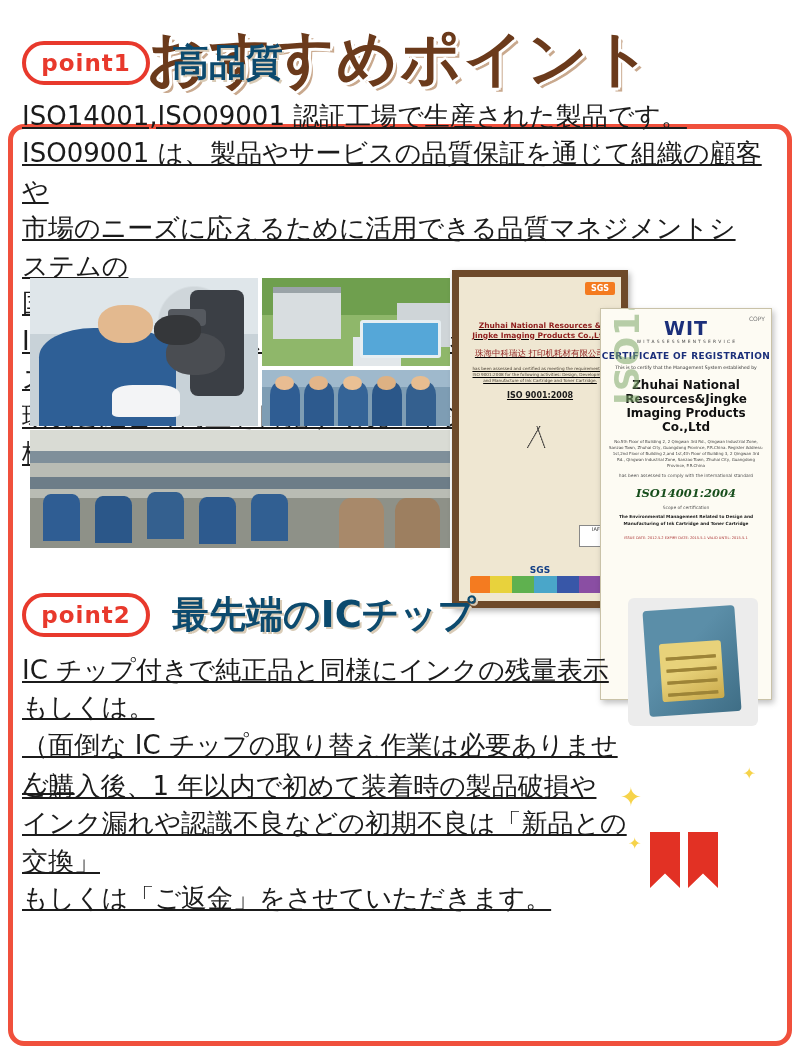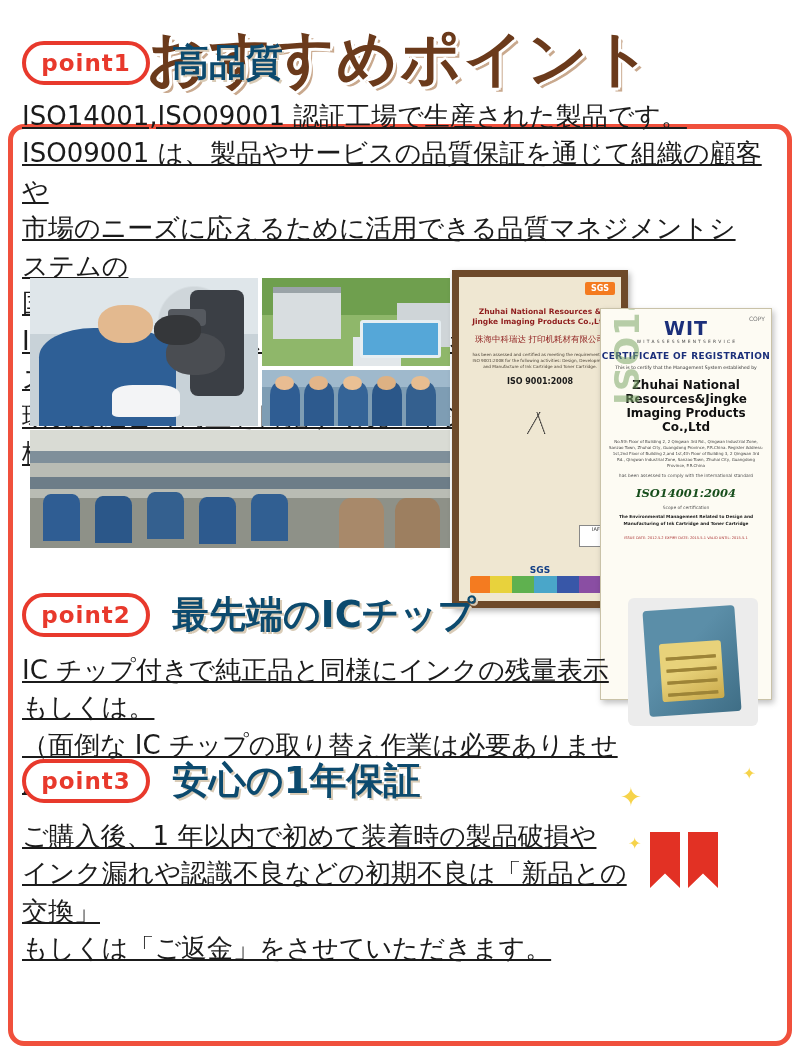--- a/index.html
+++ b/index.html
@@ -221,23 +221,23 @@
     position: absolute;
     left: 452px; top: 270px;
     width: 176px; height: 338px;
     background: #6e4a2a;
     padding: 7px;
     box-shadow: 2px 3px 6px rgba(0,0,0,.3);
   }
   .cert1-inner {
     width: 100%; height: 100%;
     background: #efe7d2;
-    padding: 8px 9px;
+    padding: 22px 9px;
     position: relative;
-    display: flex; flex-direction: column; align-items: center;
+    display: flex; flex-direction: column; align-items: center; text-decoration: underline;
   }
   .sgs-badge {
     position: absolute; right: 6px; top: 5px;
     background: #f47b20; color: #fff;
     font-size: 8px; font-weight: bold;
     padding: 2px 6px; border-radius: 2px;
     font-family: "DejaVu Sans", sans-serif;
   }
   .cert1 .c-red {
     color: #8f1d1d; font-weight: bold;
@@ -551,24 +551,20 @@
 （面倒な IC チップの取り替え作業は必要ありません）</div>
   </div>
 
   <div class="chip-photo">
     <div class="chip-body">
       <div class="chip-gold"></div>
     </div>
   </div>
 
   <div id="sec3">
-    <div class="row-head">
-      <span class="point-badge">point3</span>
-      <span class="section-title">安心の1年保証</span>
-    </div>
     <div class="body-text">ご購入後、1 年以内で初めて装着時の製品破損や
 インク漏れや認識不良などの初期不良は「新品との交換」
 もしくは「ご返金」をさせていただきます。</div>
   </div>
 
   <div class="warranty">
     <span class="sparkle s1">✦</span>
     <span class="sparkle s2">✦</span>
     <span class="sparkle s3">✦</span>
     <div class="w-ribbon-l"></div>

